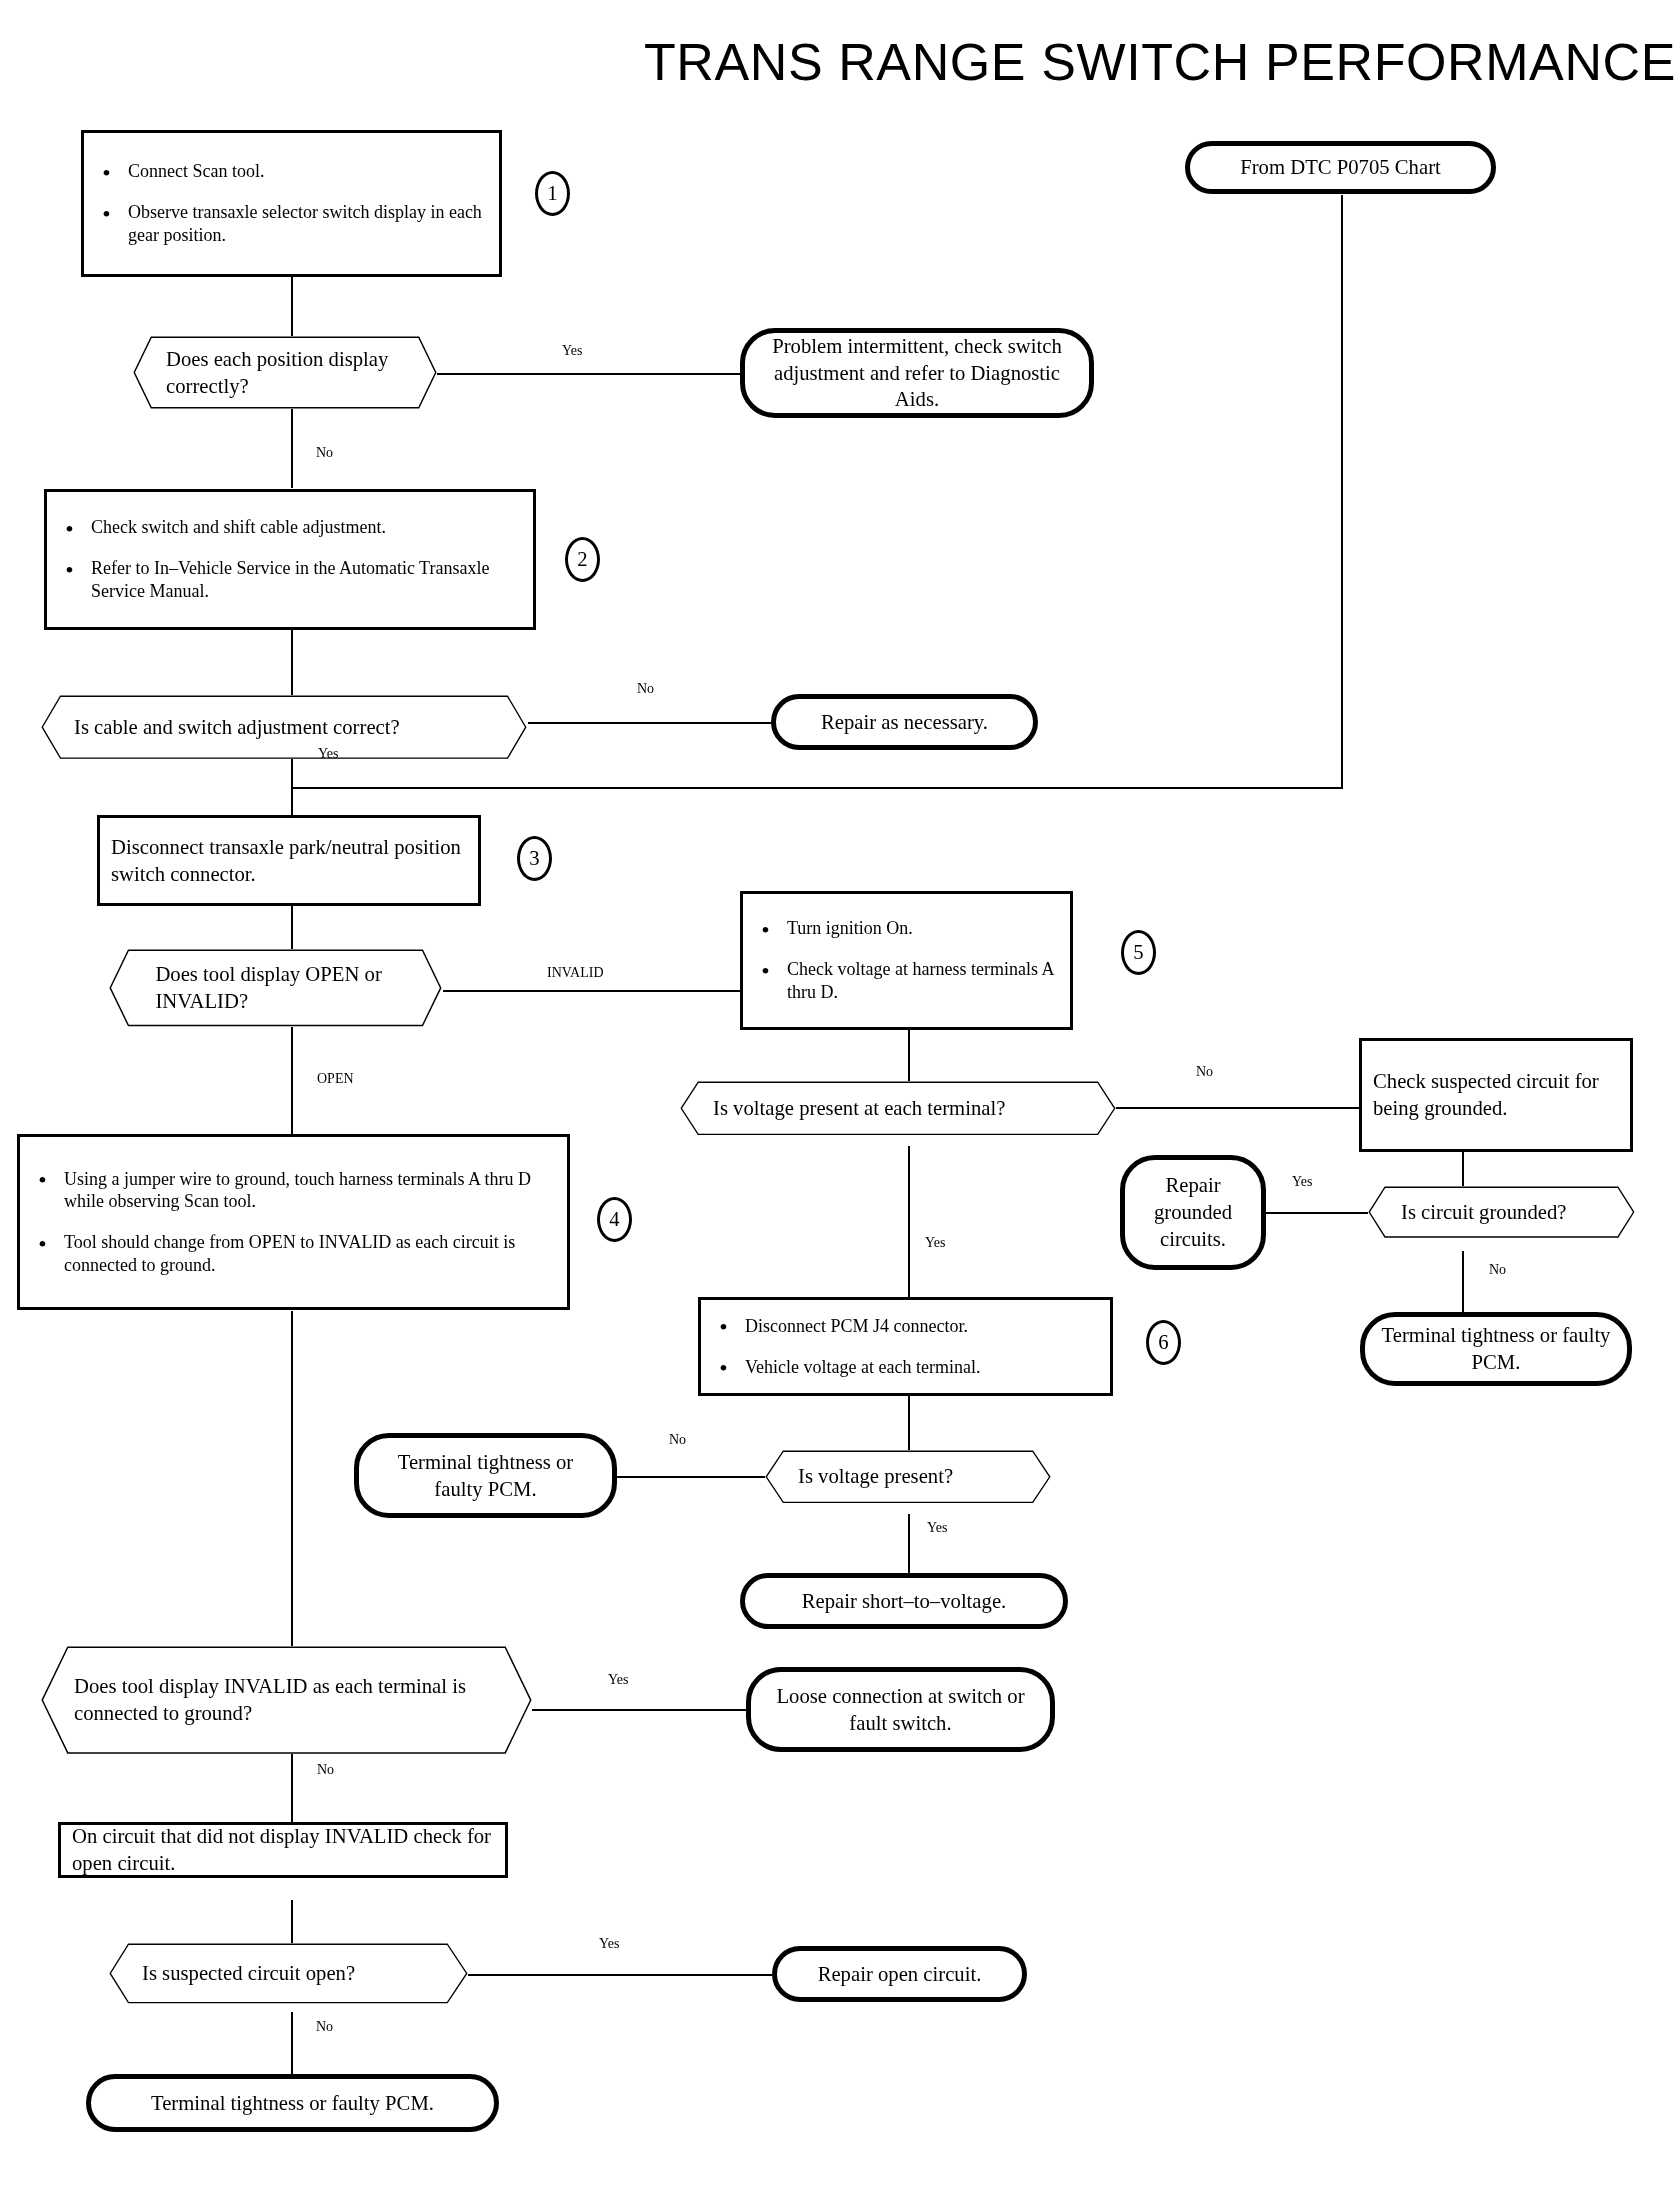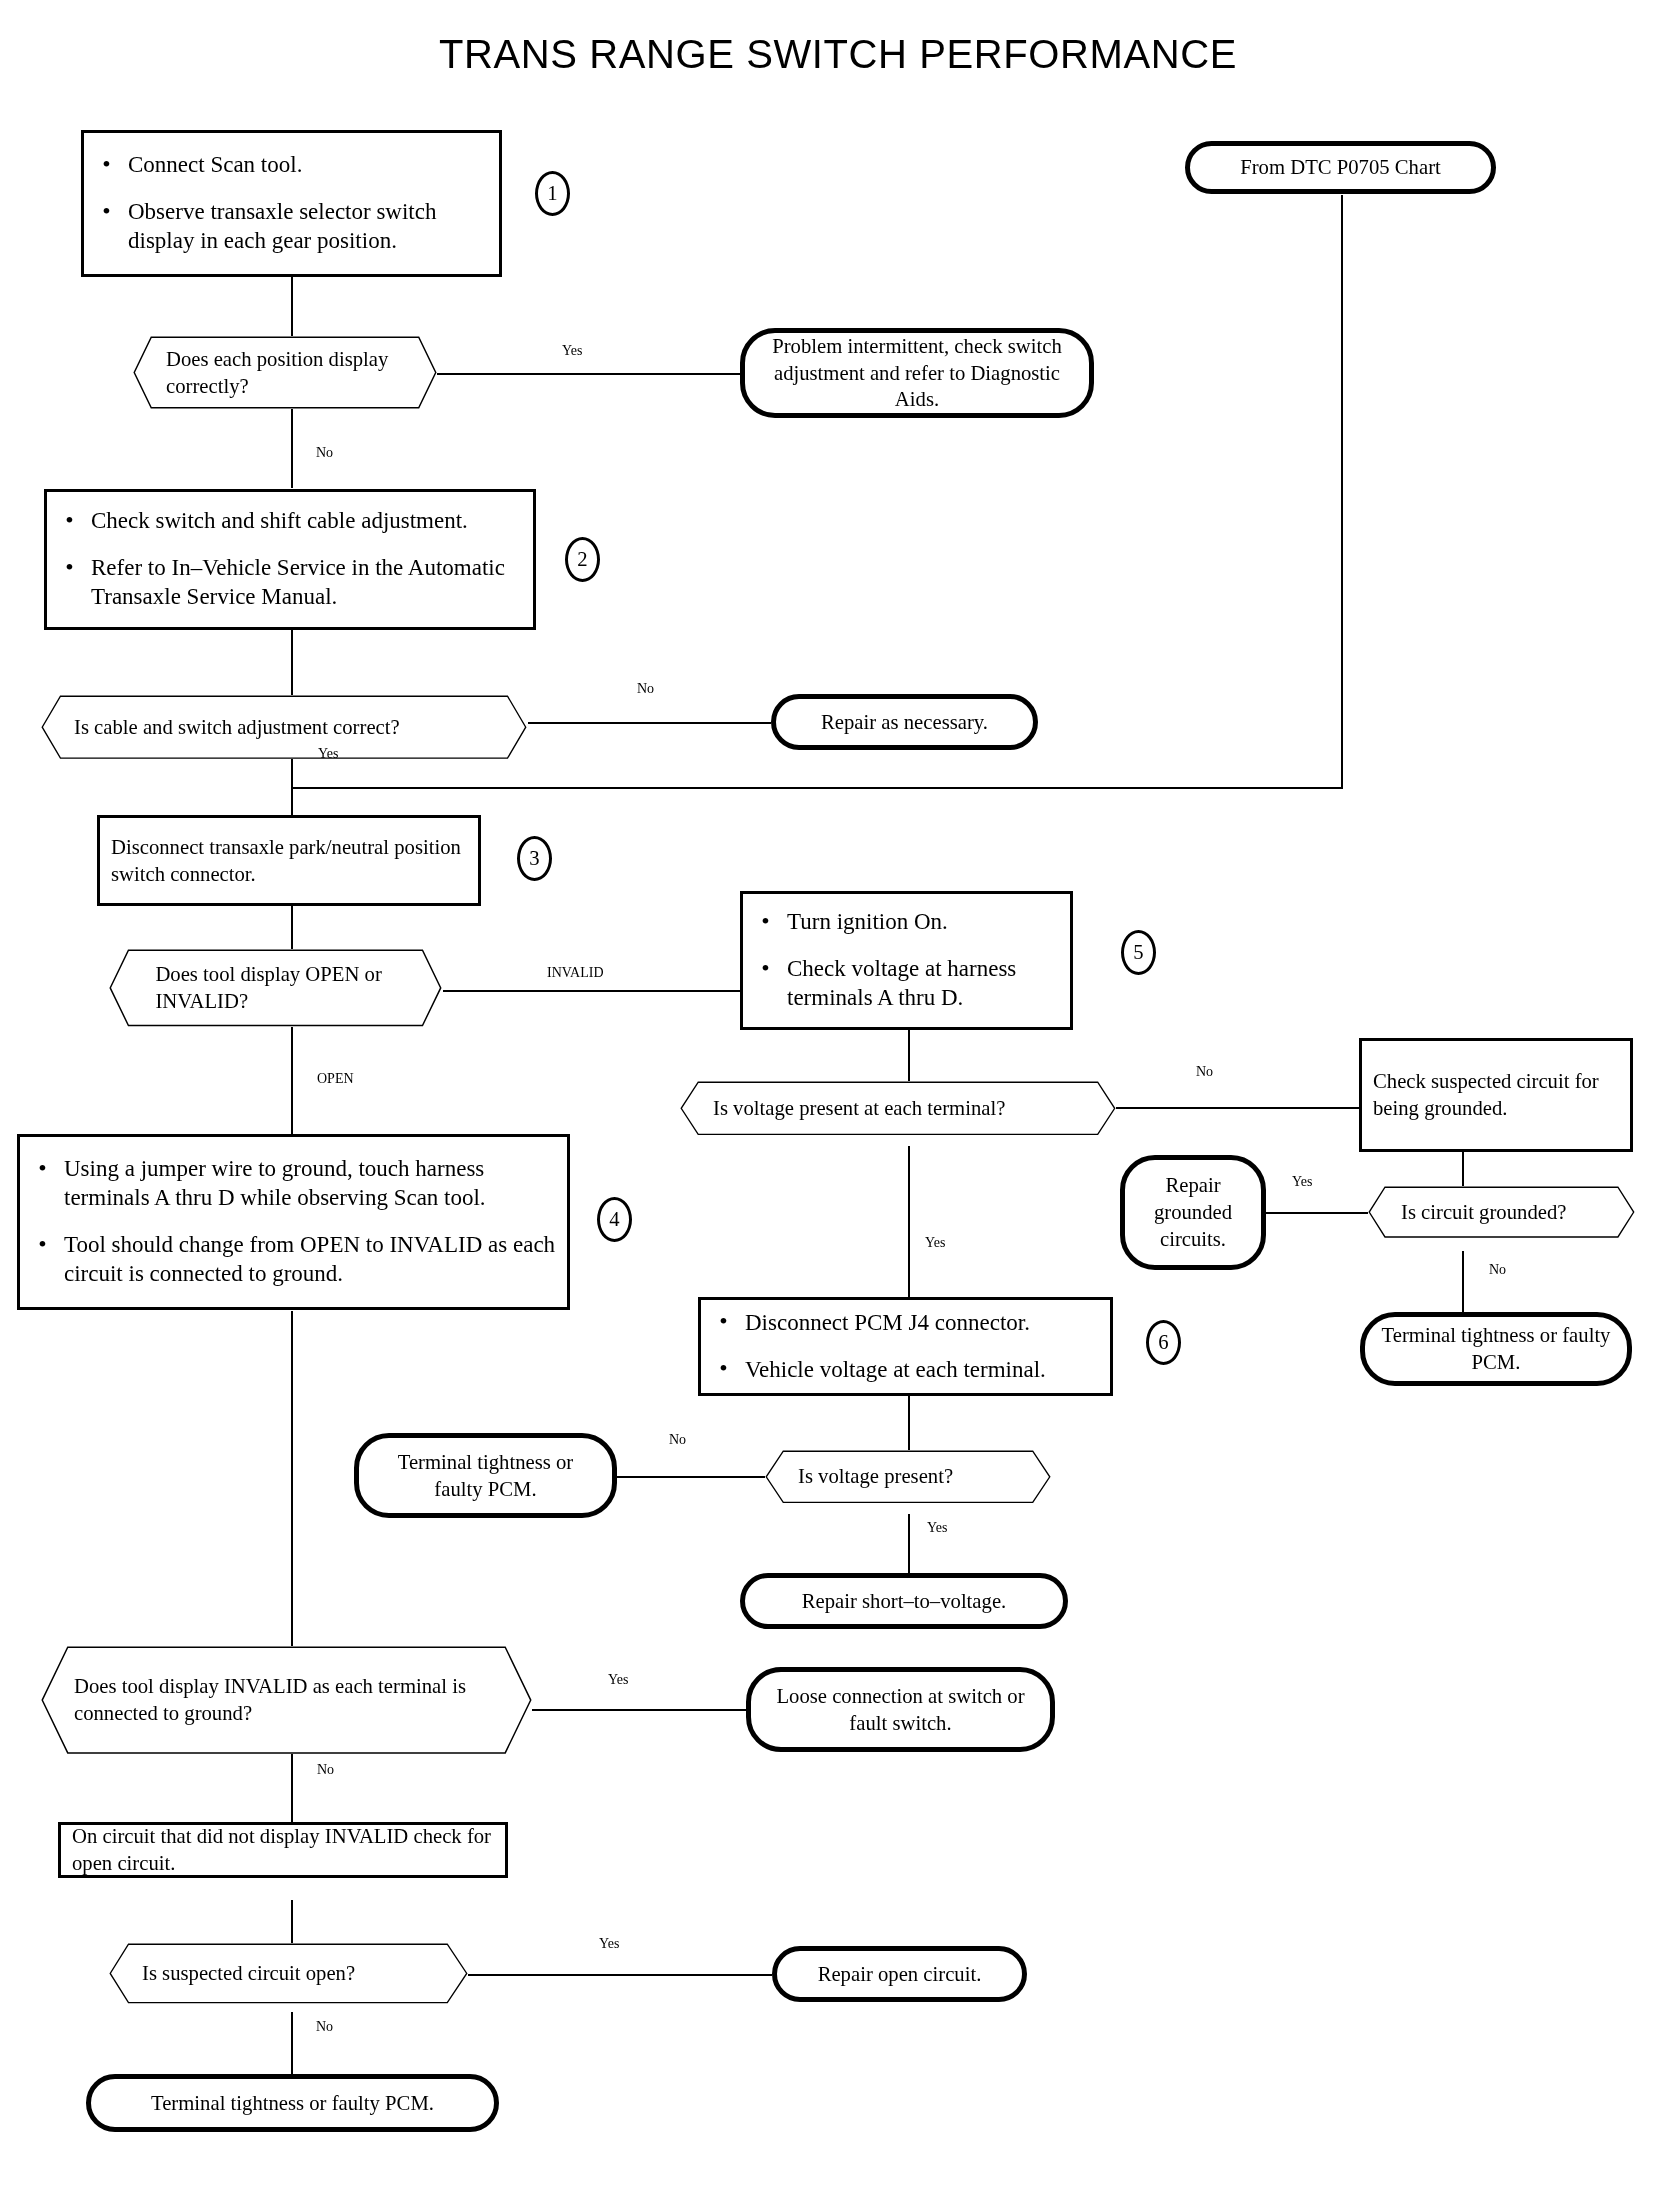--- a/index.html
+++ b/index.html
@@ -15,23 +15,23 @@
     background: #ffffff;
     font-family: "Liberation Serif", "DejaVu Serif", serif;
     color: #000000;
     overflow: hidden;
   }
   .title {
     position: absolute;
     left: 0;
     top: 32px;
     width: 1676px;
-    text-align: center;
+    text-align: right;
     font-family: "Liberation Sans", "DejaVu Sans", sans-serif;
-    font-size: 40px;
+    font-size: 52px;
     font-weight: 400;
     letter-spacing: 0.6px;
     white-space: nowrap;
   }
   
   .node {
     position: absolute;
     box-sizing: border-box;
     display: flex;
     align-items: center;
@@ -74,21 +74,21 @@
   
   ul.bul {
     margin: 0;
     padding: 0;
     list-style: none;
   }
   ul.bul li {
     position: relative;
     padding-left: 33px;
     margin: 0 0 18px 0;
-    font-size: 23px;
+    font-size: 18px;
     line-height: 1.26;
   }
   ul.bul li:last-child { margin-bottom: 0; }
   ul.bul li::before {
     content: "\2022";
     position: absolute;
     left: 7.3px;
     top: -2.4px;
     font-size: 24px;
     line-height: 1.26;

